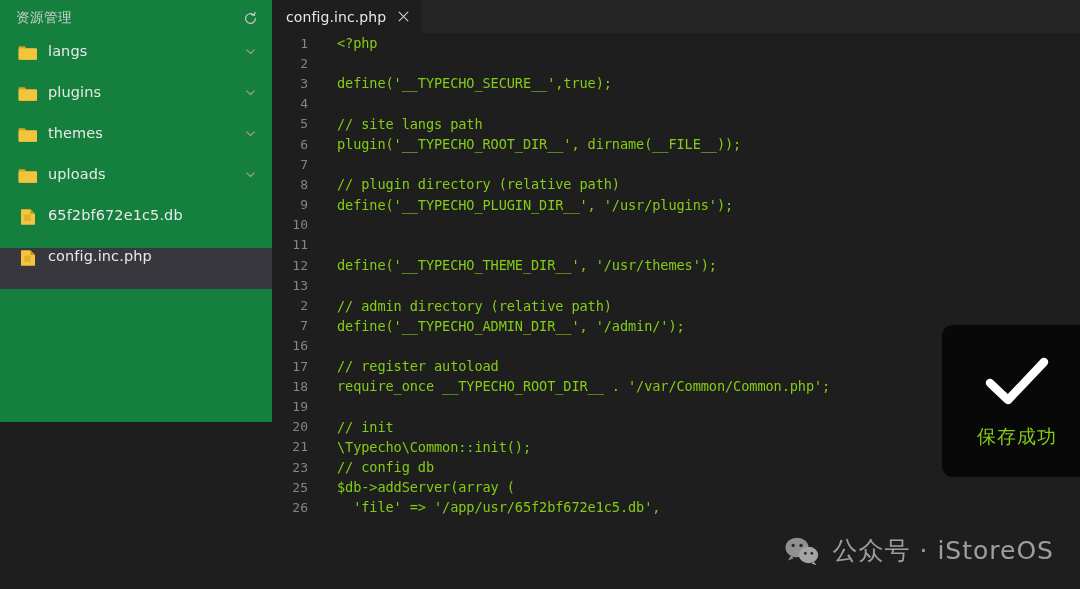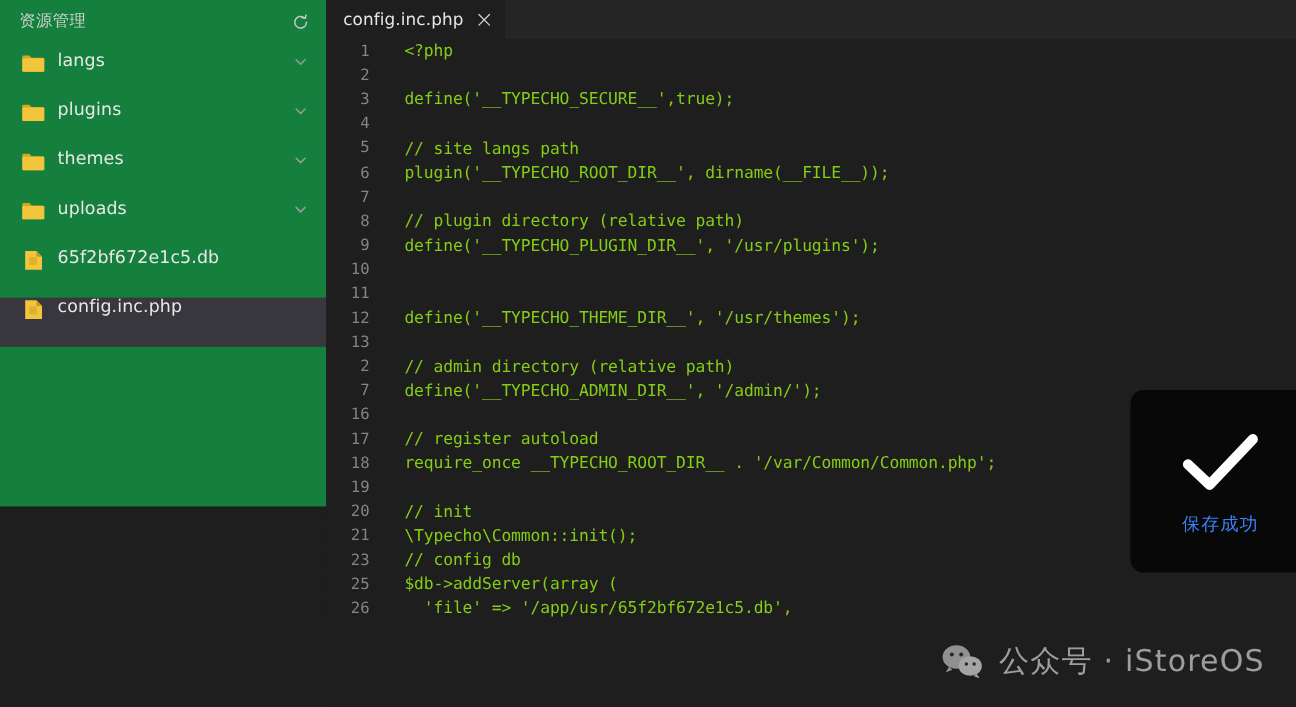--- a/index.html
+++ b/index.html
@@ -194,22 +194,22 @@
   #toast-check {
     width: 70px;
     height: 60px;
     display: flex;
     align-items: center;
     justify-content: center;
     margin-bottom: 12px;
   }
 
   #toast-text {
-    font-size: 15px;
-    color: #3b82f6;
+    font-size: 19px;
+    color: #84cc16;
     letter-spacing: 1px;
     font-family: "DejaVu Sans", "Liberation Sans", sans-serif;
   }
 
   
   #watermark {
     position: absolute;
     right: 26px;
     bottom: 22px;
     display: flex;

